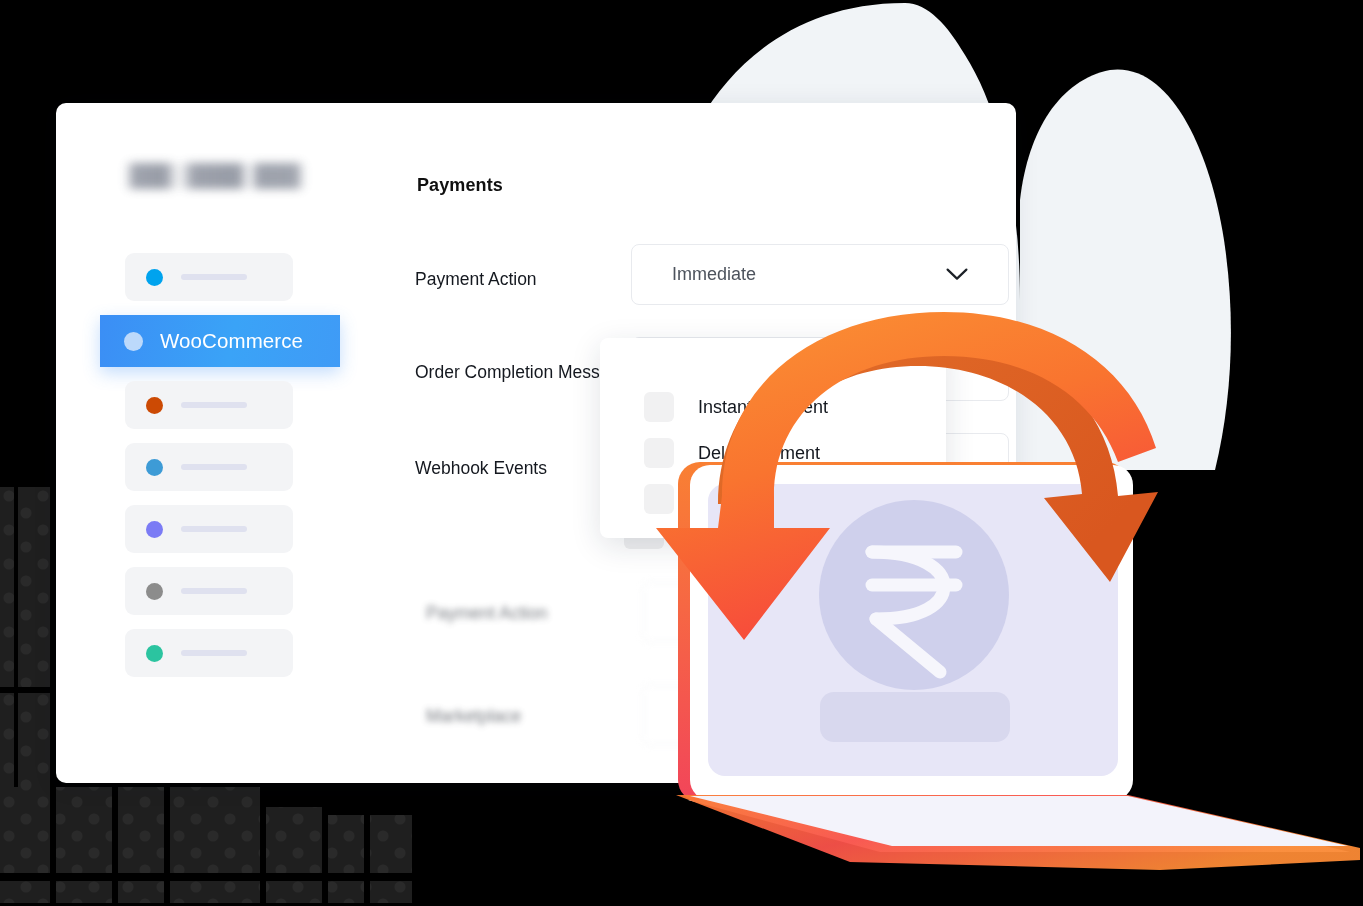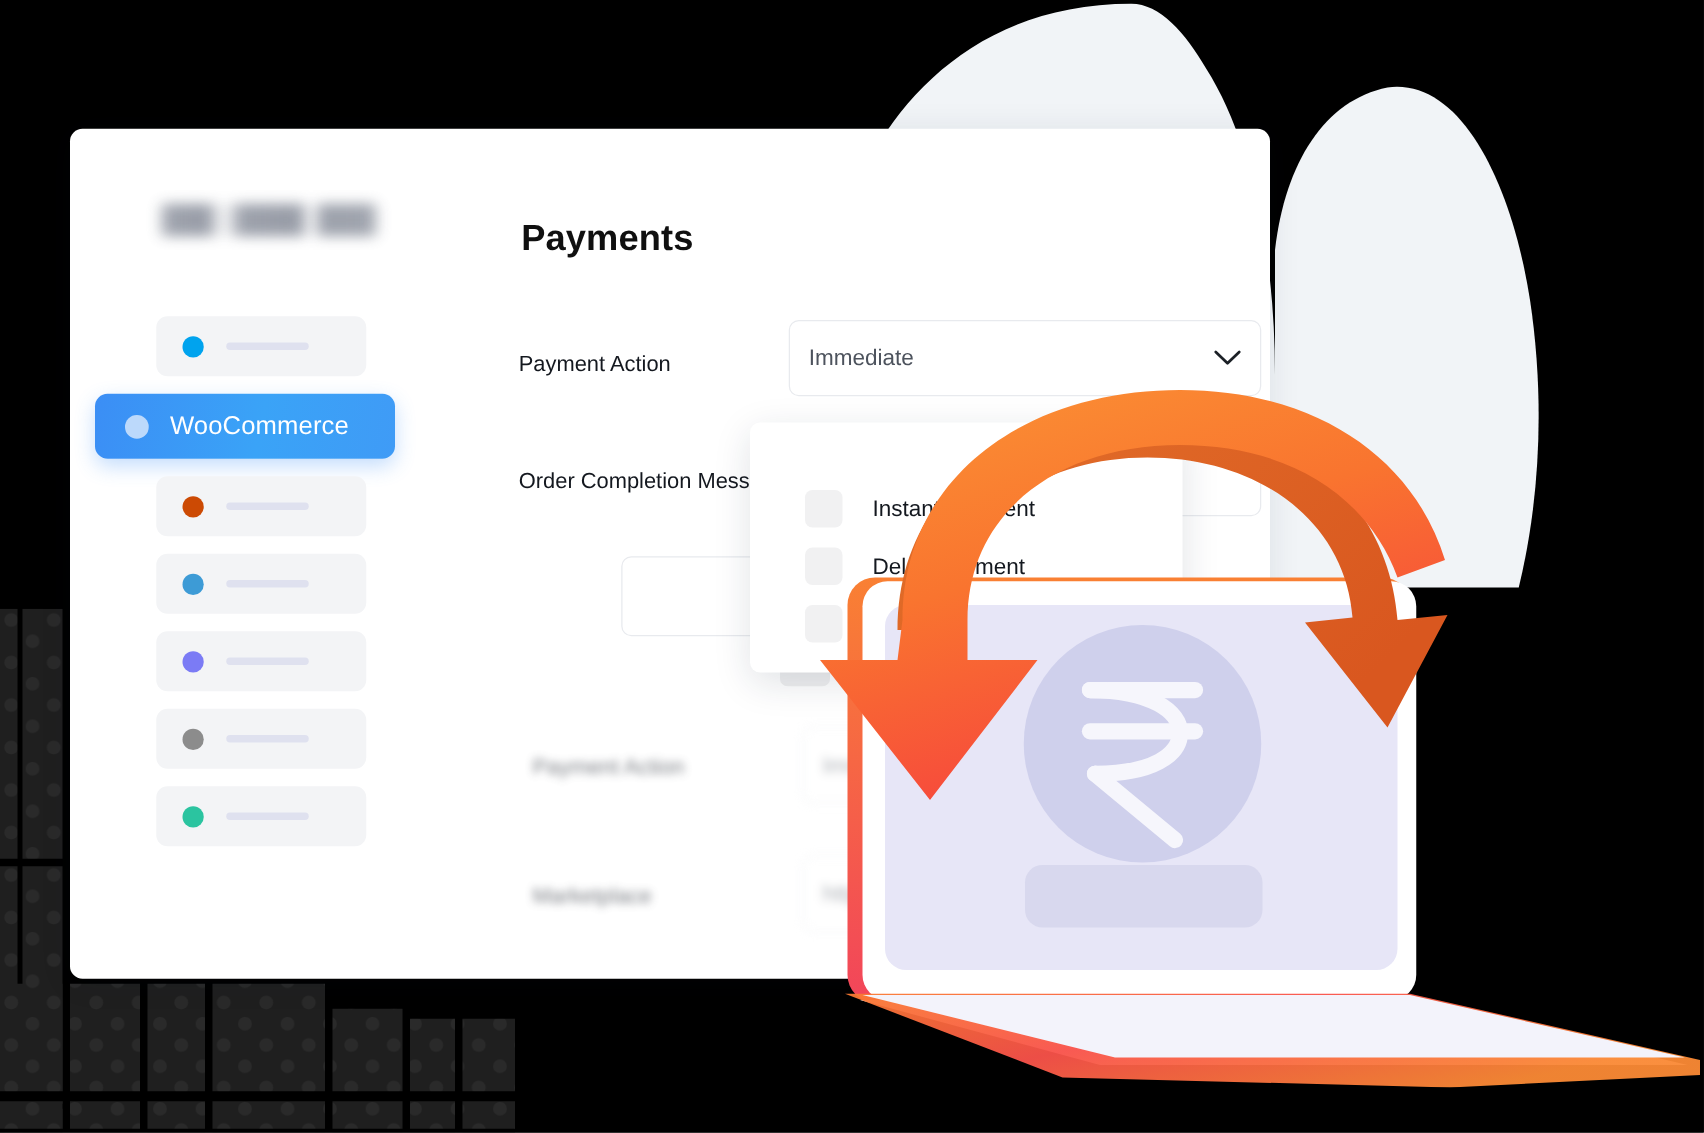--- a/index.html
+++ b/index.html
@@ -72,45 +72,45 @@
     flex: 0 0 auto;
   }
   .nav-item .bar {
     height: 6px; width: 66px;
     background: #dfe1ef;
     border-radius: 3px;
     margin-left: 18px;
   }
   .nav-item.active {
     width: 240px;
-    margin-left: 20px;
+    margin-left: 44px;
     height: 52px;
     padding-left: 24px;
     background: linear-gradient(100deg, #3b8ef5 0%, #3aa3f7 55%, #3f9bf6 100%);
     box-shadow: 0 6px 16px rgba(58,144,245,0.30);
-    border-radius: 10px;
+    border-radius: 0;
   }
   .nav-item.active .dot { background: #bcd9fb; width: 19px; height: 19px; }
   .nav-item.active .label {
     margin-left: 17px;
     color: #ffffff;
     font-size: 20.5px;
     letter-spacing: 0.1px;
     white-space: nowrap;
   }
 
   
   .main-panel {
     position: absolute;
     left: 300px; top: 0;
     right: 0; height: 100%;
     padding: 72px 0 0 0;
   }
   .page-title {
-    font-size: 29px;
+    font-size: 18px;
     font-weight: bold;
     color: #101010;
     margin-left: 61px;
     letter-spacing: 0.1px;
   }
   .form-rows { margin-top: 48px; }
   .form-row {
     display: flex;
     align-items: flex-start;
     margin-bottom: 32px;
@@ -125,21 +125,21 @@
     padding-top: 19px;
   }
   .field {
     width: 378px;
     height: 61px;
     border: 1px solid #e8eaee;
     border-radius: 8px;
     background: #ffffff;
     display: flex;
     align-items: center;
-    padding: 0 15px;
+    padding: 0 40px;
   }
   .field .value {
     font-size: 18px;
     color: #4d535d;
     flex: 1;
   }
   .chev { width: 22px; height: 13px; flex: 0 0 auto; }
   .field.tall { height: 64px; }
   .chip-blur {
     position: absolute;
@@ -295,20 +295,21 @@
         </div>
 
         <div class="form-row">
           <div class="form-label">Order Completion Message</div>
           <div class="field tall">
             <span class="value"></span>
           </div>
         </div>
 
         <div class="form-row">
+          <div class="form-label">Webhook Events</div>
           <div class="field tall">
             <span class="value"></span>
           </div>
         </div>
 
       </div>
 
       <div class="blurred-rows">
 
         <div class="form-row">

